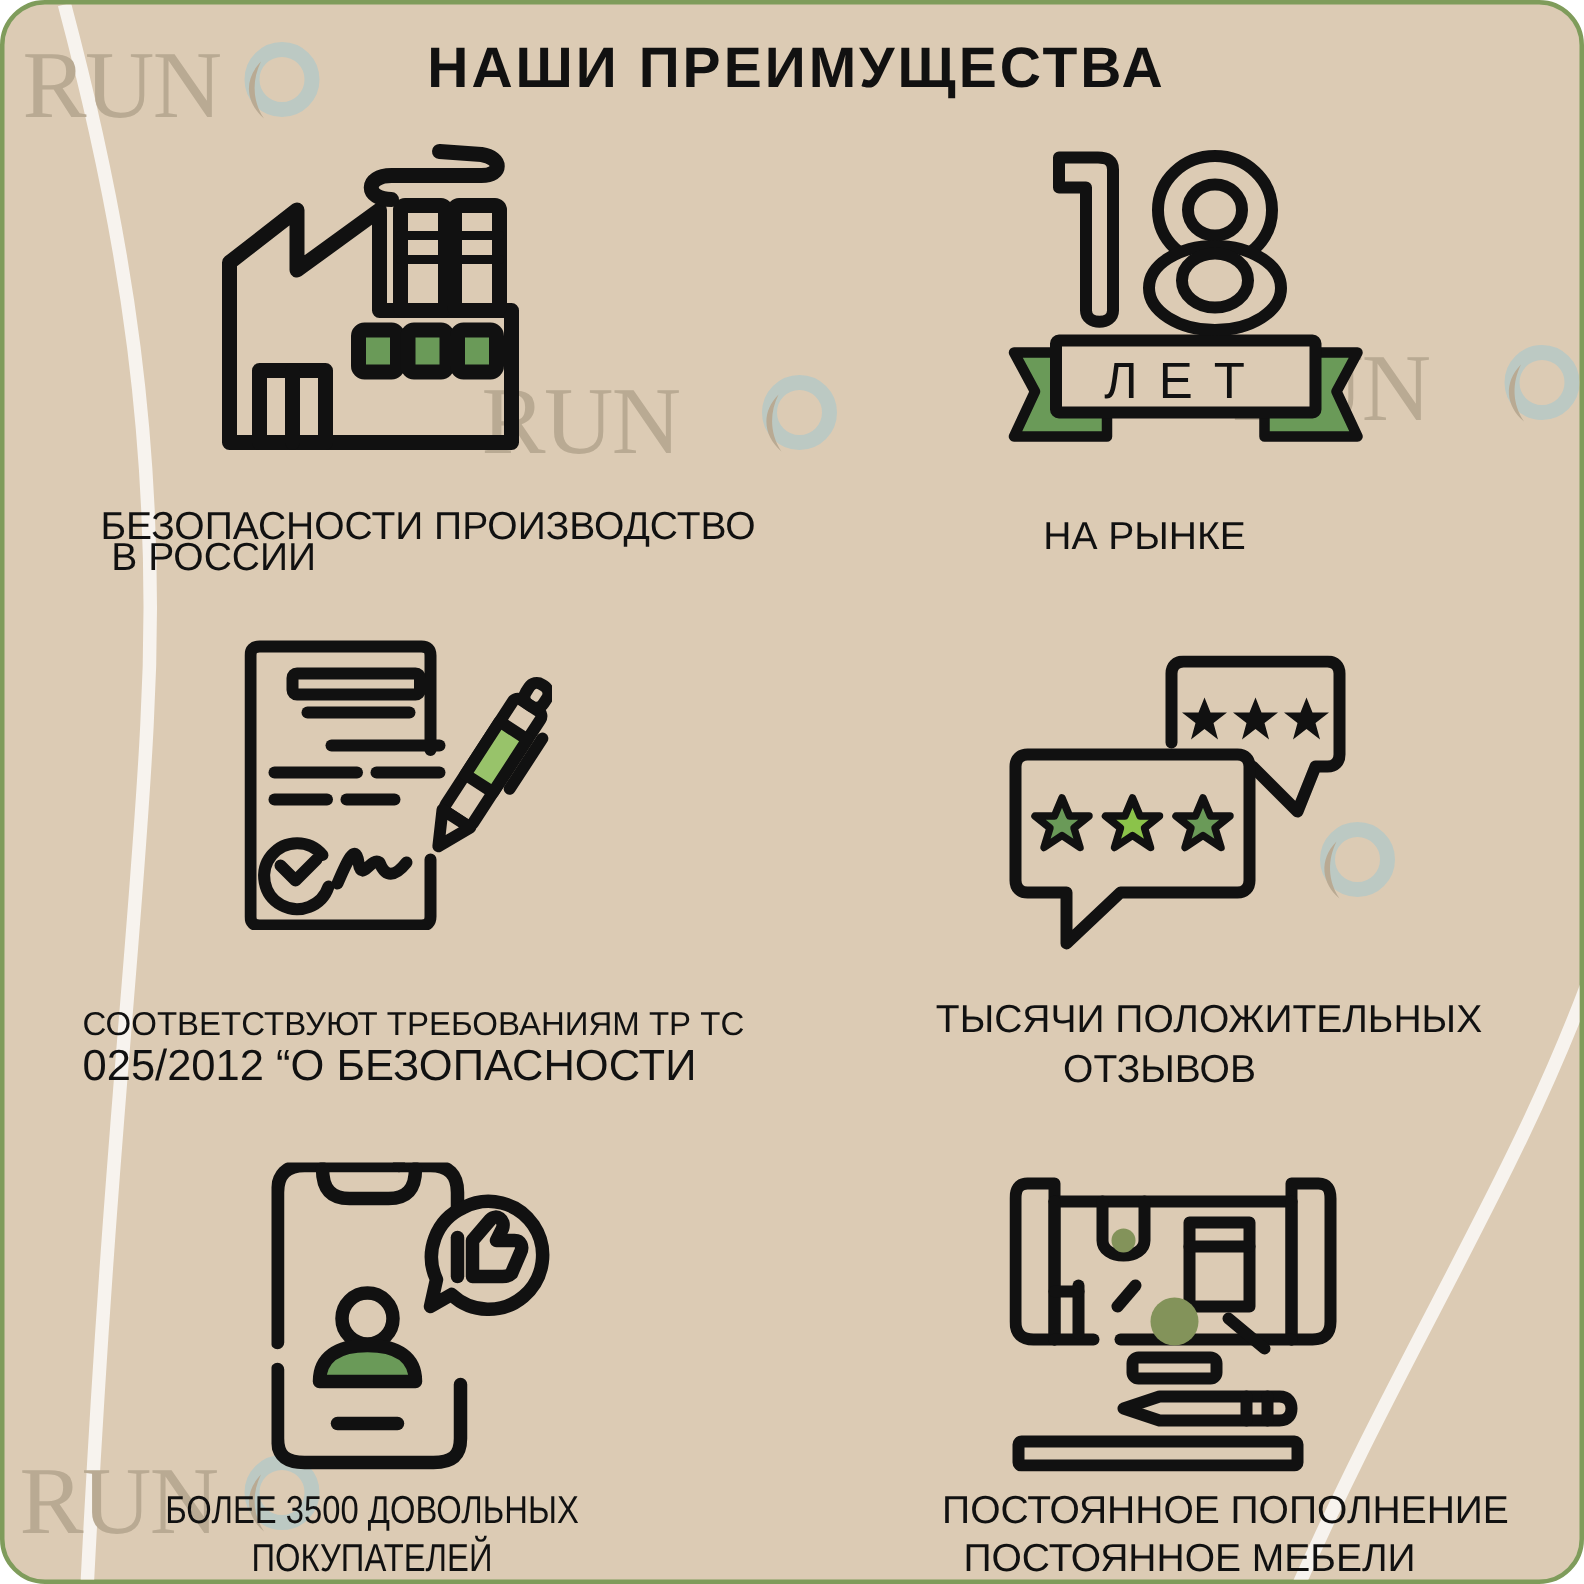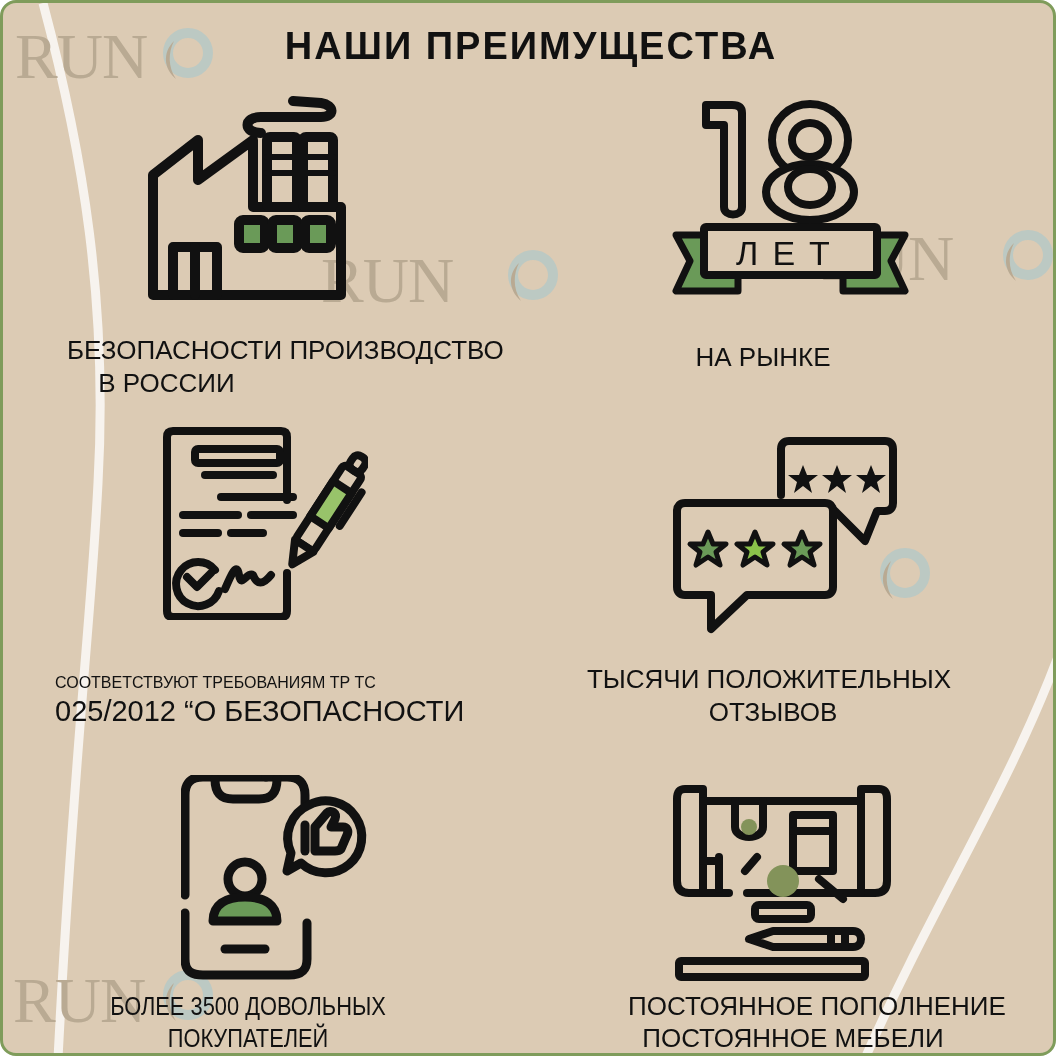--- a/index.html
+++ b/index.html
@@ -1,17 +1,17 @@
 <!DOCTYPE html>
 <html><head>
 <meta charset="utf-8">
 <style>
   html,body{margin:0;padding:0;}
   body{width:1056px;height:1056px;background:#fff;position:relative;overflow:hidden;font-family:"Liberation Sans",sans-serif;}
-  .frame{position:absolute;left:0;top:0;width:1056px;height:1056px;background:#dccbb4;border:3px solid #7f9c5b;border-radius:16px;box-sizing:border-box;overflow:hidden;}
+  .frame{position:absolute;left:0;top:0;width:1056px;height:1056px;background:#dccbb4;border:3px solid #7f9c5b;border-radius:30px;box-sizing:border-box;overflow:hidden;}
   .curves{position:absolute;left:0;top:0;width:1056px;height:1056px;pointer-events:none;}
   .wm{position:absolute;font-family:"Liberation Serif",serif;color:#b9aa93;font-size:64px;letter-spacing:-1px;line-height:1;}
   .wm-mark{position:absolute;}
   .title{position:absolute;left:0;width:1056px;top:22px;text-align:center;font-weight:bold;font-size:38px;letter-spacing:2px;color:#111;}
   .icon{position:absolute;}
   .cap{position:absolute;color:#111;font-size:26px;line-height:33px;white-space:pre;}
   .cap.center{text-align:center;}
   .cap.narrow{font-family:"Liberation Sans Narrow","Liberation Sans",sans-serif;transform:scaleX(0.84);transform-origin:center top;}
 </style>
 </head>
@@ -63,21 +63,21 @@
     <line x1="124" y1="62" x2="190" y2="62" stroke-width="6"></line>
     <line x1="124" y1="78" x2="190" y2="78" stroke-width="6"></line>
     <path d="M118 38 C 100 38, 100 22, 118 22 L178 22 C 192 22, 192 10, 178 8 L150 6"></path>
     <rect x="96" y="125" width="26" height="28" rx="4" fill="#6a9a58"></rect>
     <rect x="129" y="125" width="26" height="28" rx="4" fill="#6a9a58"></rect>
     <rect x="162" y="125" width="26" height="28" rx="4" fill="#6a9a58"></rect>
     <rect x="30" y="152" width="44" height="48"></rect>
     <line x1="52" y1="152" x2="52" y2="200"></line>
   </svg>
   <div class="cap" style="left:64px;top:331px;">БЕЗОПАСНОСТИ ПРОИЗВОДСТВО</div>
-  <div class="cap" style="left:64px;top:364px;margin-left:24px;"> В РОССИИ</div>
+  <div class="cap" style="left:64px;top:352px;"> В РОССИИ</div>
 
   <svg class="icon" style="left:665px;top:92px;" width="245" height="210" viewBox="0 0 245 210" fill="none" stroke="#111" stroke-linejoin="round" stroke-linecap="round">
     <path d="M10 150 L38 150 L38 122 L10 150 Z" fill="none" stroke="none"></path>
 
     <path d="M36 140 L8 140 L22 166 L8 196 L70 196 L70 178 L36 178 Z" fill="#6a9a58" stroke-width="7"></path>
     <path d="M209 140 L237 140 L223 166 L237 196 L175 196 L175 178 L209 178 Z" fill="#6a9a58" stroke-width="7"></path>
 
     <rect x="36" y="132" width="173" height="48" rx="2" fill="#dccbb4" stroke-width="8"></rect>
 
     <path d="M38 10 L38 30 L56 30 L56 112 C 56 122, 74 122, 74 112 L74 18 C 74 12, 70 10, 64 10 Z" stroke-width="8"></path>
@@ -104,38 +104,38 @@
     <path d="M62 164 C 68 150, 74 136, 76 150 C 78 164, 84 146, 90 150 C 94 160, 100 160, 108 150"></path>
 
     <g transform="rotate(33 160 90)">
       <rect x="150" y="36" width="22" height="90" rx="4" fill="#dccbb4"></rect>
       <rect x="150" y="56" width="22" height="42" fill="#98c36a"></rect>
       <rect x="154" y="20" width="14" height="16" rx="6"></rect>
       <path d="M150 126 L172 126 L161 148 Z" fill="#dccbb4"></path>
       <line x1="180" y1="50" x2="180" y2="90"></line>
     </g>
   </svg>
-  <div class="cap" style="left:52px;top:665px;font-size:16px;line-height:29px;">СООТВЕТСТВУЮТ ТРЕБОВАНИЯМ ТР ТС</div>
+  <div class="cap" style="left:52px;top:665px;font-size:22px;line-height:29px;">СООТВЕТСТВУЮТ ТРЕБОВАНИЯМ ТР ТС</div>
   <div class="cap" style="left:52px;top:694px;font-size:29px;line-height:29px;">025/2012 “О БЕЗОПАСНОСТИ</div>
 
   <svg class="icon" style="left:668px;top:434px;" width="230" height="200" viewBox="0 0 230 200" fill="none" stroke="#111" stroke-width="8" stroke-linejoin="round" stroke-linecap="round">
     <path d="M110 58 L110 12 C 110 7, 113 4, 118 4 L214 4 C 219 4, 222 7, 222 12 L222 66 C 222 71, 219 74, 214 74 L206 74 L194 104 L164 74"></path>
     <g fill="#111" stroke="none">
       <polygon points="132,28 136,38 147,38 138,45 141,56 132,49 123,56 126,45 117,38 128,38"></polygon>
       <polygon points="166,28 170,38 181,38 172,45 175,56 166,49 157,56 160,45 151,38 162,38"></polygon>
       <polygon points="200,28 204,38 215,38 206,45 209,56 200,49 191,56 194,45 185,38 196,38"></polygon>
     </g>
     <path d="M14 66 L154 66 C 159 66, 162 69, 162 74 L162 150 C 162 155, 159 158, 154 158 L76 158 L40 192 L40 158 L14 158 C 9 158, 6 155, 6 150 L6 74 C 6 69, 9 66, 14 66 Z" fill="#dccbb4"></path>
     <g stroke-width="5">
       <polygon points="37,95 42,107 55,107 45,115 49,128 37,120 25,128 29,115 19,107 32,107" fill="#6a9a58"></polygon>
       <polygon points="84,95 89,107 102,107 92,115 96,128 84,120 72,128 76,115 66,107 79,107" fill="#8bc34a"></polygon>
       <polygon points="131,95 136,107 149,107 139,115 143,128 131,120 119,128 123,115 113,107 126,107" fill="#6a9a58"></polygon>
     </g>
   </svg>
-  <div class="cap center" style="left:556px;top:660px;width:420px;">ТЫСЯЧИ ПОЛОЖИТЕЛЬНЫХ</div>
+  <div class="cap center" style="left:593px;top:660px;width:420px;">ТЫСЯЧИ ПОЛОЖИТЕЛЬНЫХ</div>
   <div class="cap center" style="left:560px;top:693px;width:420px;">ОТЗЫВОВ</div>
 
   <svg class="icon" style="left:178px;top:772px;" width="190" height="205" viewBox="0 0 190 205" fill="none" stroke="#111" stroke-width="9" stroke-linecap="round" stroke-linejoin="round">
     <path d="M85 2 L22 2 C 10 2, 4 8, 4 20 L4 120"></path>
     <path d="M4 138 L4 184 C 4 196, 10 200, 22 200 L108 200 C 120 200, 126 196, 126 184 L126 148"></path>
     <path d="M124 40 L124 20 C 124 8, 118 2, 106 2 L85 2"></path>
     <path d="M34 4 C 34 18, 40 24, 52 24 L78 24 C 90 24, 96 18, 96 4"></path>
     <line x1="44" y1="174" x2="84" y2="174"></line>
     <circle cx="64" cy="104" r="17"></circle>
     <path d="M32 146 C 32 130, 44 122, 64 122 C 84 122, 96 130, 96 146 Z" fill="#6a9a58"></path>

